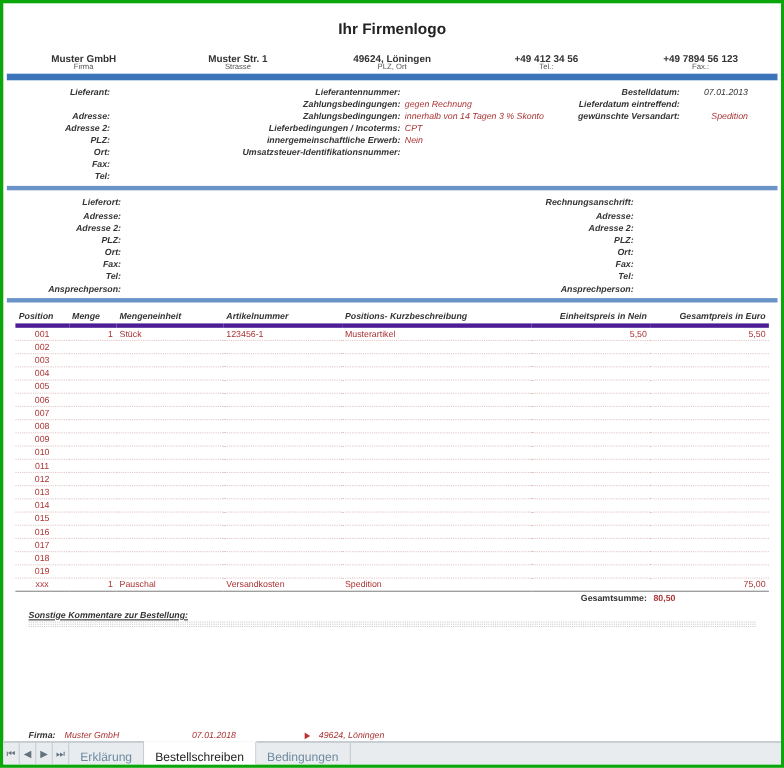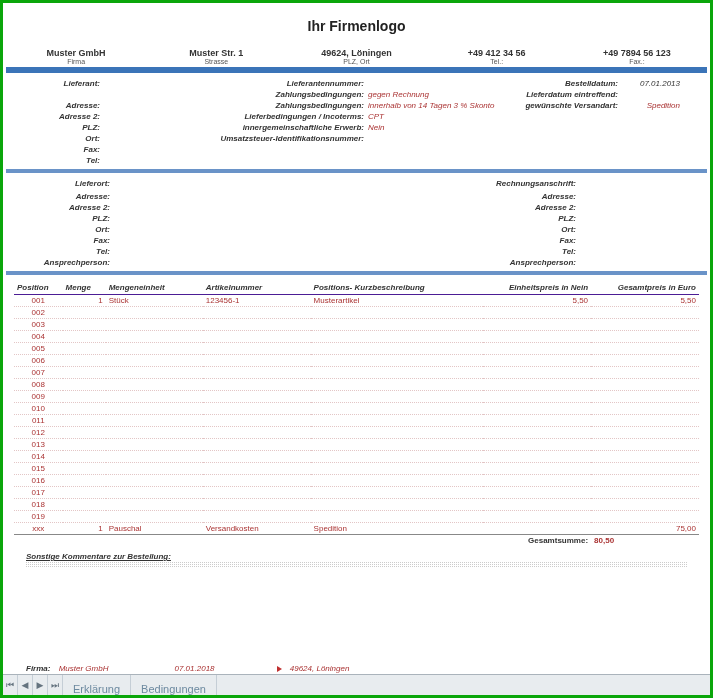--- a/index.html
+++ b/index.html
@@ -76,21 +76,21 @@
     padding:0 14px;
   }
 
   .ordertable { padding:0 8px; }
   .ordertable table {
     border-collapse:collapse;
     width:100%;
     font-size:8px;
   }
   .ordertable th {
-    border-bottom:1px solid #4c1d95;
+    border-bottom:4px solid #4c1d95;
     font-style:italic;
     font-weight:bold;
     text-align:left;
     padding:2px 3px;
     white-space:nowrap;
   }
   .ordertable td {
     padding:1px 3px;
     white-space:nowrap;
     color:#a33;
@@ -552,18 +552,21 @@
   </div>
 
   <div class="tabbar">
     <div class="navbtn">⏮</div>
     <div class="navbtn">◀</div>
     <div class="navbtn">▶</div>
     <div class="navbtn">⏭</div>
     <div class="tab inactive">
         <span>Erklärung</span>
       </div>
+    <div class="tab active">
+        <span>Bestellschreiben</span>
+      </div>
     <div class="tab inactive">
         <span>Bedingungen</span>
       </div>
     <div class="spacer"></div>
   </div>
 </div>
 
 </body></html>

